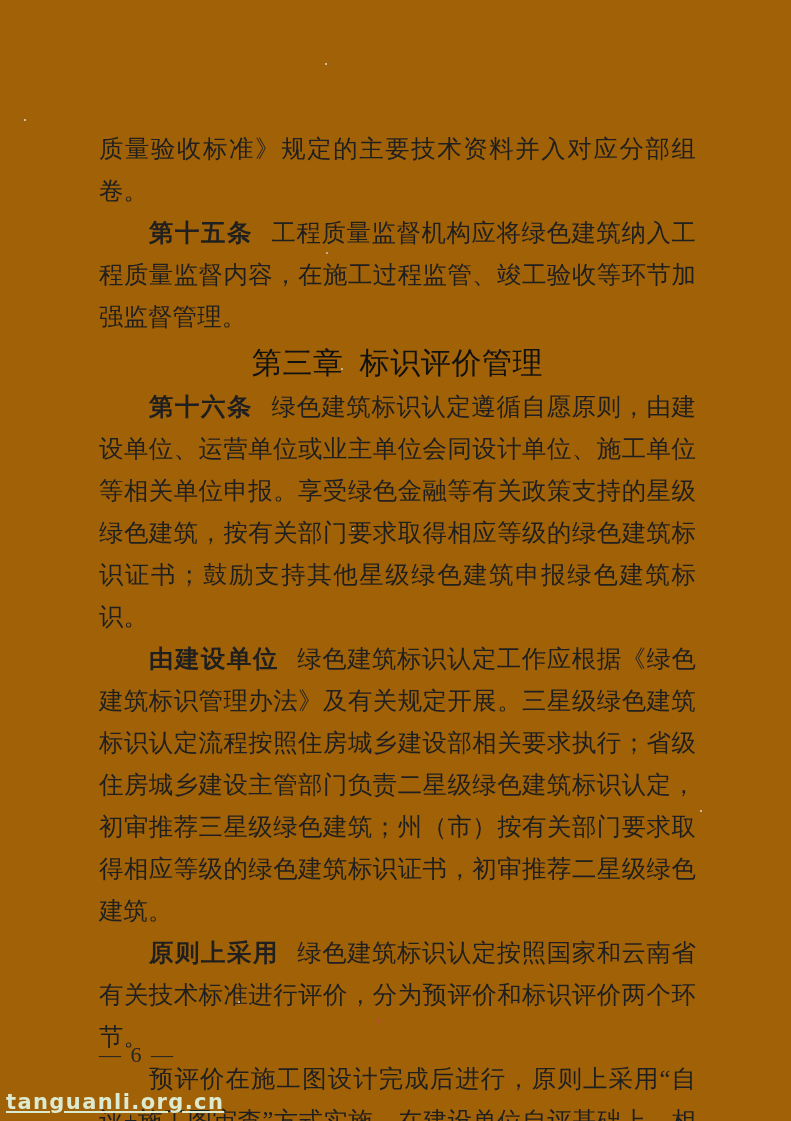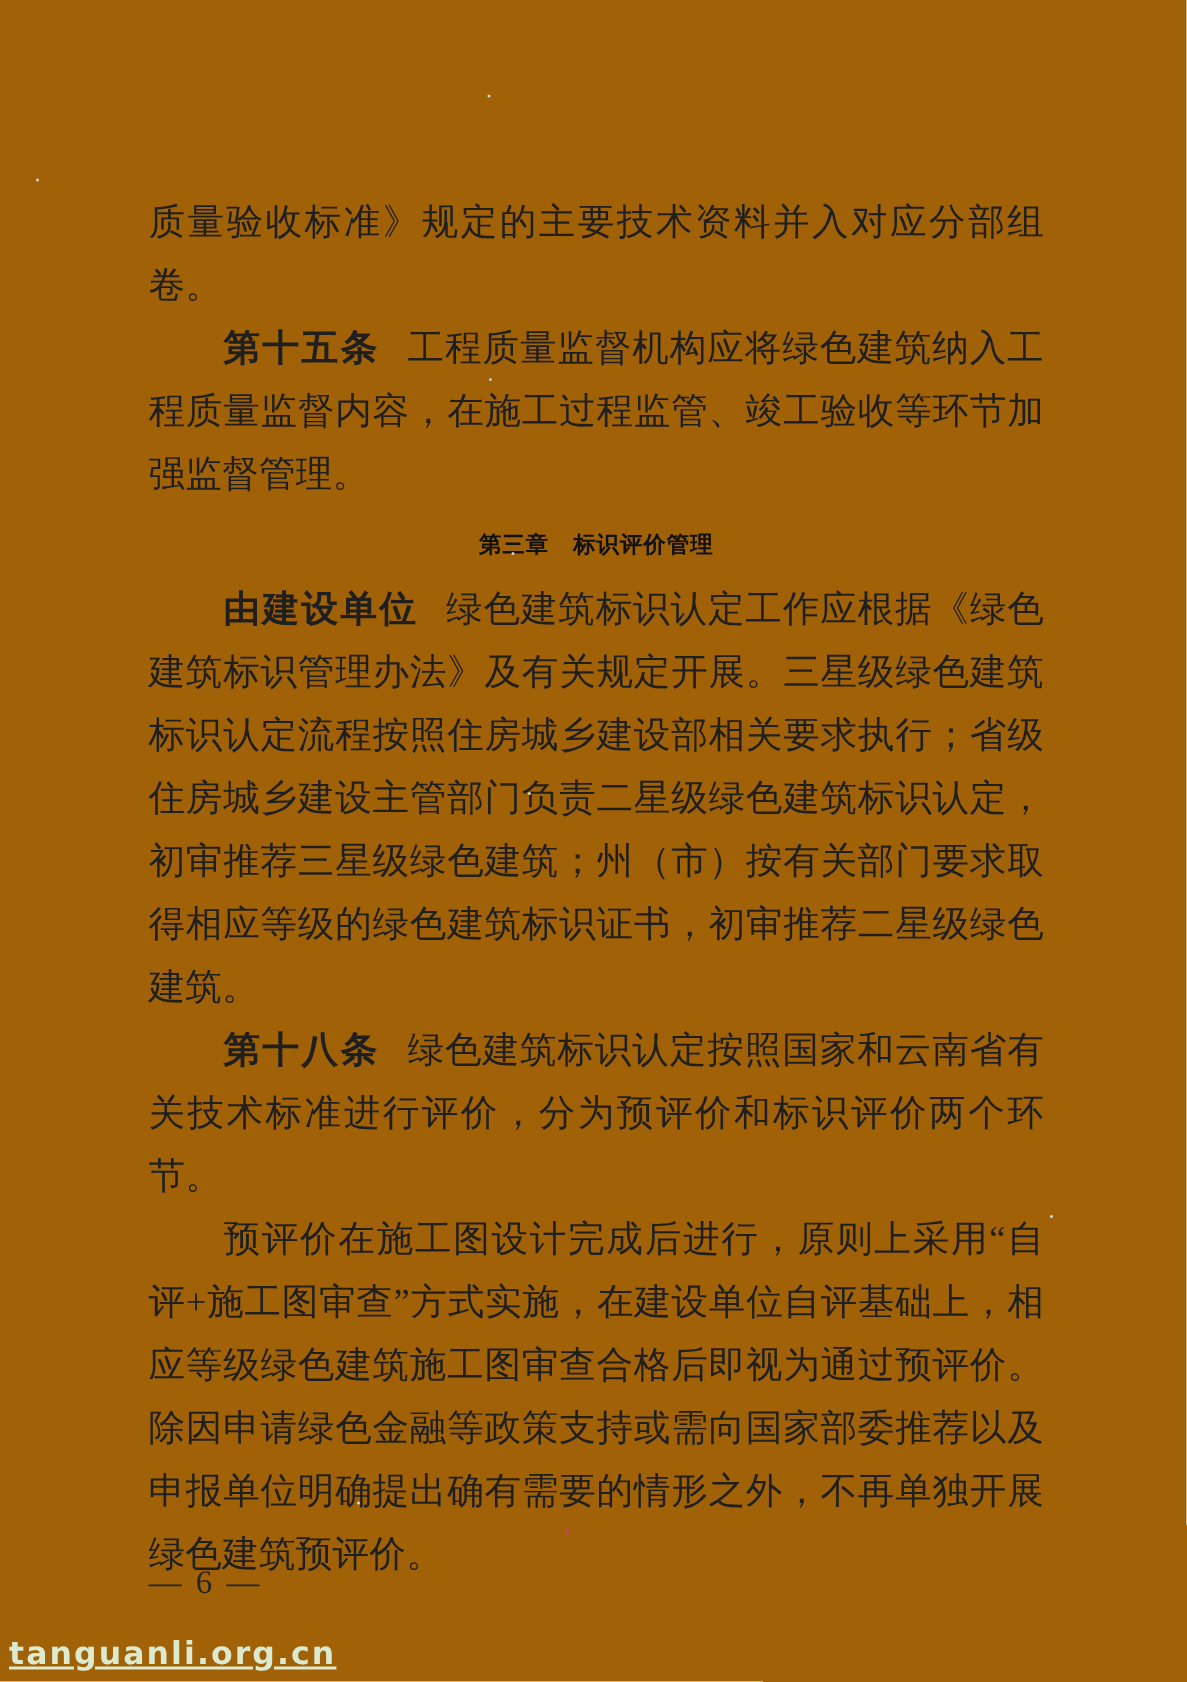--- a/index.html
+++ b/index.html
@@ -53,22 +53,22 @@
   .marker-gap {
     display: inline-block;
     width: 18px;
   }
 
   
   .chapter-heading {
     margin: 0;
     padding: 4px 0 2px 0;
     font-family: "DejaVu Sans", "Liberation Sans", sans-serif;
-    font-size: 15px;
-    font-weight: bold;
+    font-size: 30px;
+    font-weight: normal;
     text-align: center;
     letter-spacing: 0.6px;
     color: #111111;
     line-height: 42px;
   }
 
   .chapter-heading .ch-gap {
     display: inline-block;
     width: 16px;
   }
@@ -130,24 +130,25 @@
 <div class="page">
 
   <div class="text-column">
 
     <p class="para">质量验收标准》规定的主要技术资料并入对应分部组卷。</p>
 
     <p class="para indent"><span class="article-marker">第十五条</span><span class="marker-gap"></span><span>工程质量监督机构应将绿色建筑纳入工程质量监督内容，在施工过程监管、竣工验收等环节加强监督管理。</span></p>
 
     <h2 class="chapter-heading"><span>第三章</span><span class="ch-gap"></span><span>标识评价管理</span></h2>
 
+    <p class="para indent"><span class="article-marker">第十六条</span><span class="marker-gap"></span><span>绿色建筑标识认定遵循自愿原则，由建设单位、运营单位或业主单位会同设计单位、施工单位等相关单位申报。享受绿色金融等有关政策支持的星级绿色建筑，按有关部门要求取得相应等级的绿色建筑标识证书；鼓励支持其他星级绿色建筑申报绿色建筑标识。</span></p>
 
     <p class="para indent"><span class="article-marker">由建设单位</span><span class="marker-gap"></span><span>绿色建筑标识认定工作应根据《绿色建筑标识管理办法》及有关规定开展。三星级绿色建筑标识认定流程按照住房城乡建设部相关要求执行；省级住房城乡建设主管部门负责二星级绿色建筑标识认定，初审推荐三星级绿色建筑；州（市）按有关部门要求取得相应等级的绿色建筑标识证书，初审推荐二星级绿色建筑。</span></p>
 
-    <p class="para indent"><span class="article-marker">第十八条</span><span class="marker-gap"></span><span>绿色建筑标识认定按照国家和云南省有关技术标准进行评价，分为预评价和标识评价两个环节。</span></p>
+    <p class="para indent"><span class="article-marker">原则上采用</span><span class="marker-gap"></span><span>绿色建筑标识认定按照国家和云南省有关技术标准进行评价，分为预评价和标识评价两个环节。</span></p>
 
     <p class="para indent">预评价在施工图设计完成后进行，原则上采用“自评+施工图审查”方式实施，在建设单位自评基础上，相应等级绿色建筑施工图审查合格后即视为通过预评价。除因申请绿色金融等政策支持或需向国家部委推荐以及申报单位明确提出确有需要的情形之外，不再单独开展绿色建筑预评价。</p>
 
   </div>
 
   <div class="page-number">— 6 —</div>
 
   <div class="watermark">tanguanli.org.cn</div>
 
   <span class="speckle speckle-red"></span>

